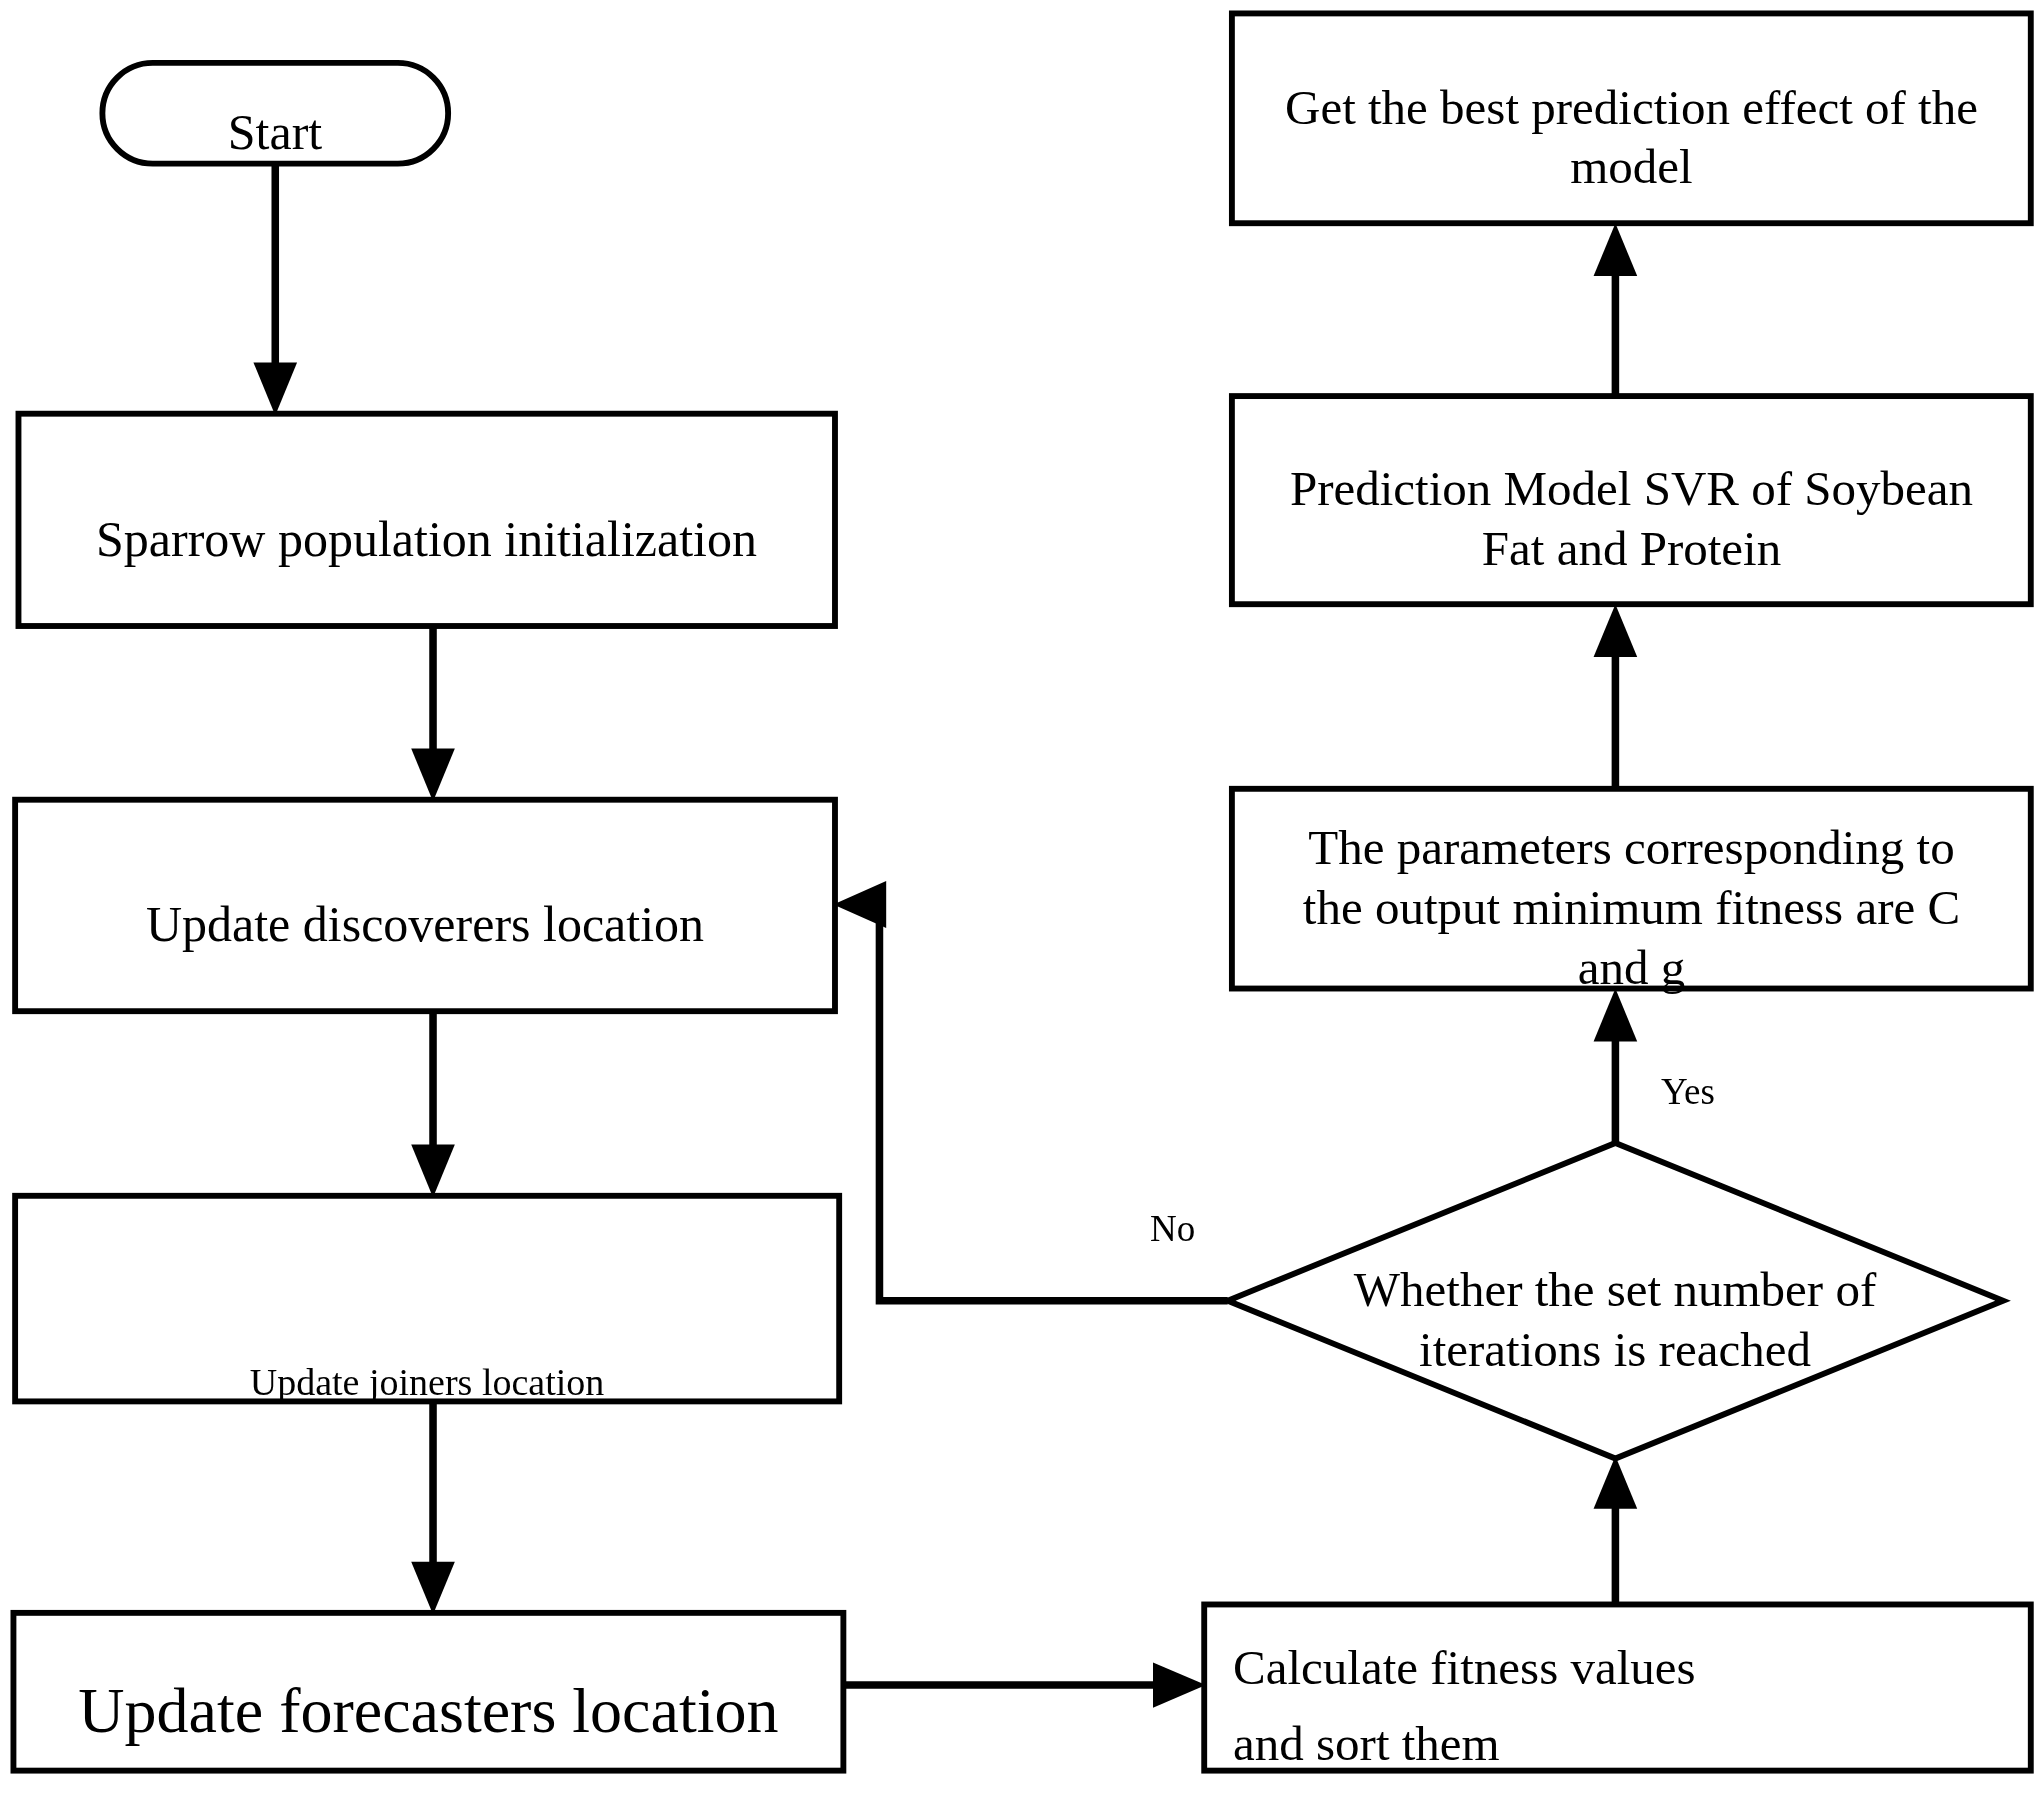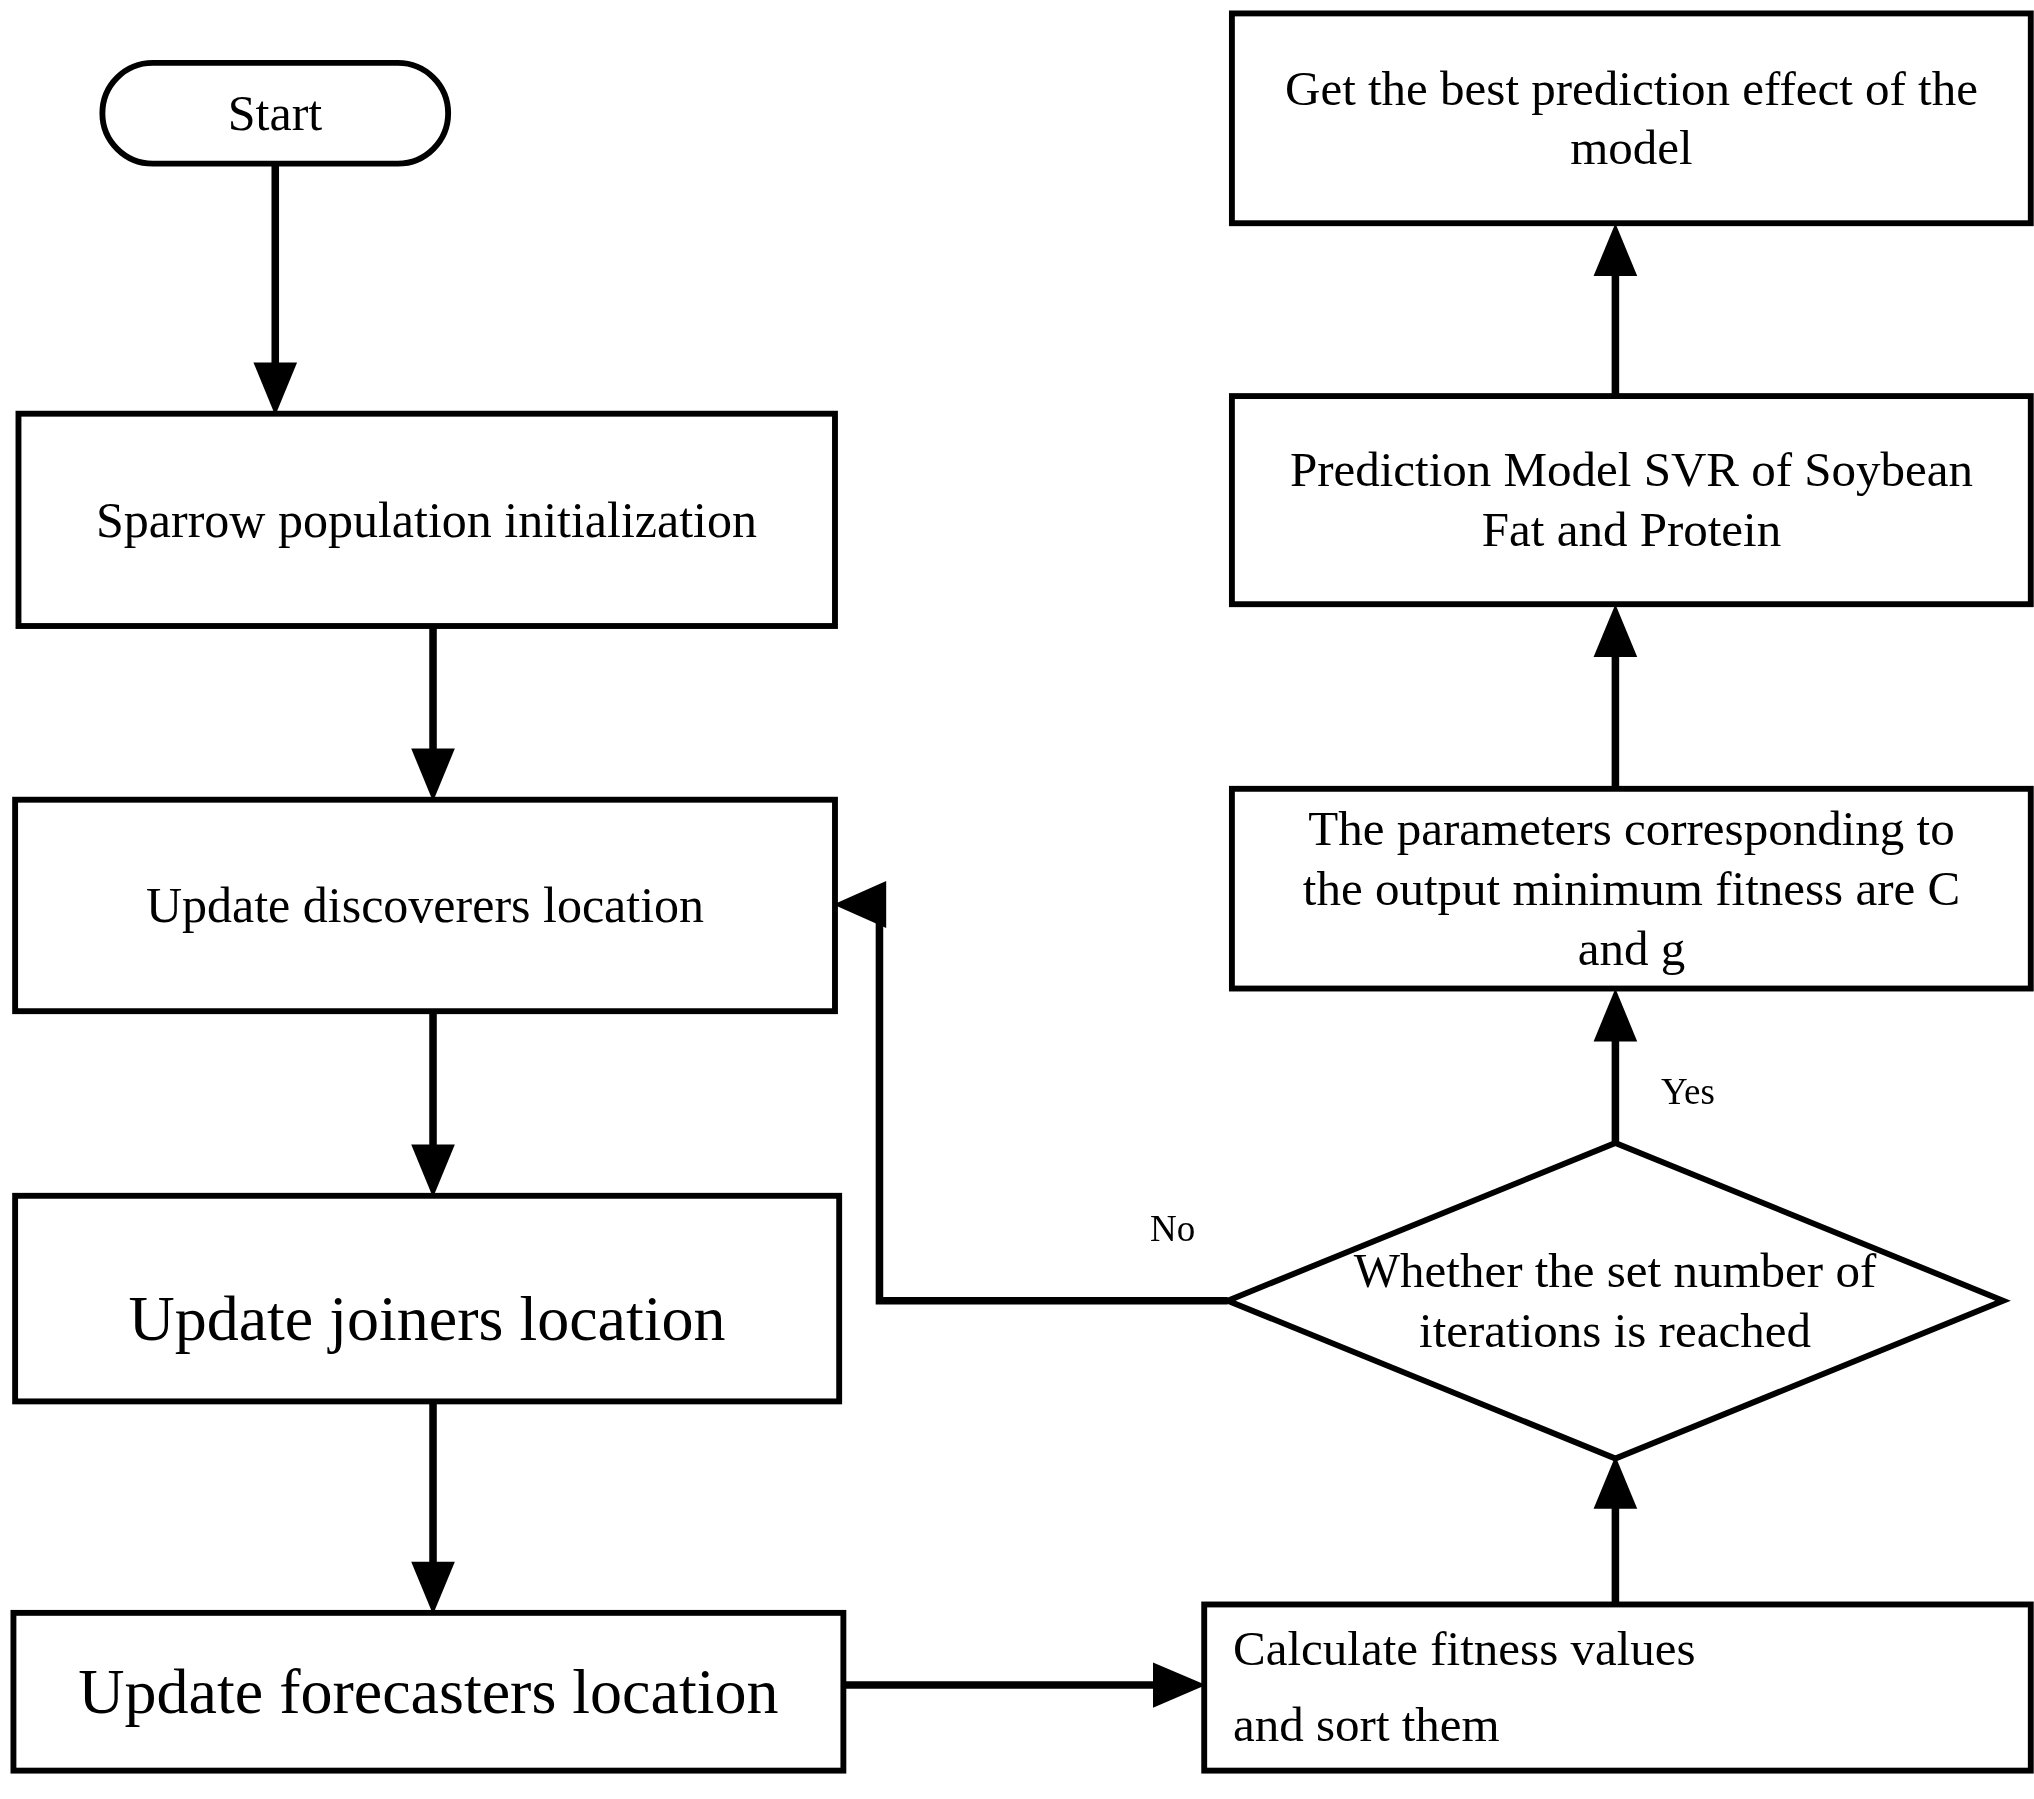--- a/index.html
+++ b/index.html
@@ -54,20 +54,21 @@
     display: flex;
     align-items: center;
     justify-content: center;
     text-align: center;
     color: #000000;
     font-family: "Liberation Serif", "DejaVu Serif", serif;
     font-weight: 400;
     line-height: 1.22;
     pointer-events: none;
     white-space: pre-line;
+    margin-top: 19px;
   }
   .node-label.align-left {
     justify-content: flex-start;
     text-align: left;
   }
   .edge-label {
     position: absolute;
     color: #000000;
     font-family: "Liberation Serif", "DejaVu Serif", serif;
     font-size: 37px;
@@ -134,21 +135,21 @@
     <line class="connector-line" x1="1925" y1="472" x2="1925" y2="299"></line>
     <polygon class="arrow-head" points="1925,266 1899,329 1951,329"></polygon>
   </svg>
 
   <div class="node-label" style="left:102px; top:63px; width:346px; height:101px; font-size:50px;">Start</div>
 
   <div class="node-label" style="left:18.5px; top:414px; width:816px; height:212px; font-size:50px;font-family:Liberation Serif, serif;">Sparrow population initialization</div>
 
   <div class="node-label" style="left:15px; top:800px; width:820px; height:211px; font-size:50px;">Update discoverers location</div>
 
-  <div class="node-label" style="left:15px; top:1216px; width:824px; height:206px; font-size:64px;">Update joiners location</div>
+  <div class="node-label" style="left:15px; top:1260px; width:824px; height:206px; font-size:38px;">Update joiners location</div>
 
   <div class="node-label" style="left:13.4px; top:1613px; width:830px; height:158px; font-size:64px;">Update forecasters location</div>
 
   <div class="node-label align-left" style="left:1233px; top:1604px; width:793px; height:166px; font-size:49px; line-height:1.55;">Calculate fitness values
 and sort them</div>
 
   <div class="node-label" style="left:1254px; top:1202px; width:722px; height:198px; font-size:49px;">Whether the set number of
 iterations is reached</div>
 
   <div class="node-label" style="left:1232px; top:789px; width:799px; height:200px; font-size:49px;">The parameters corresponding to

